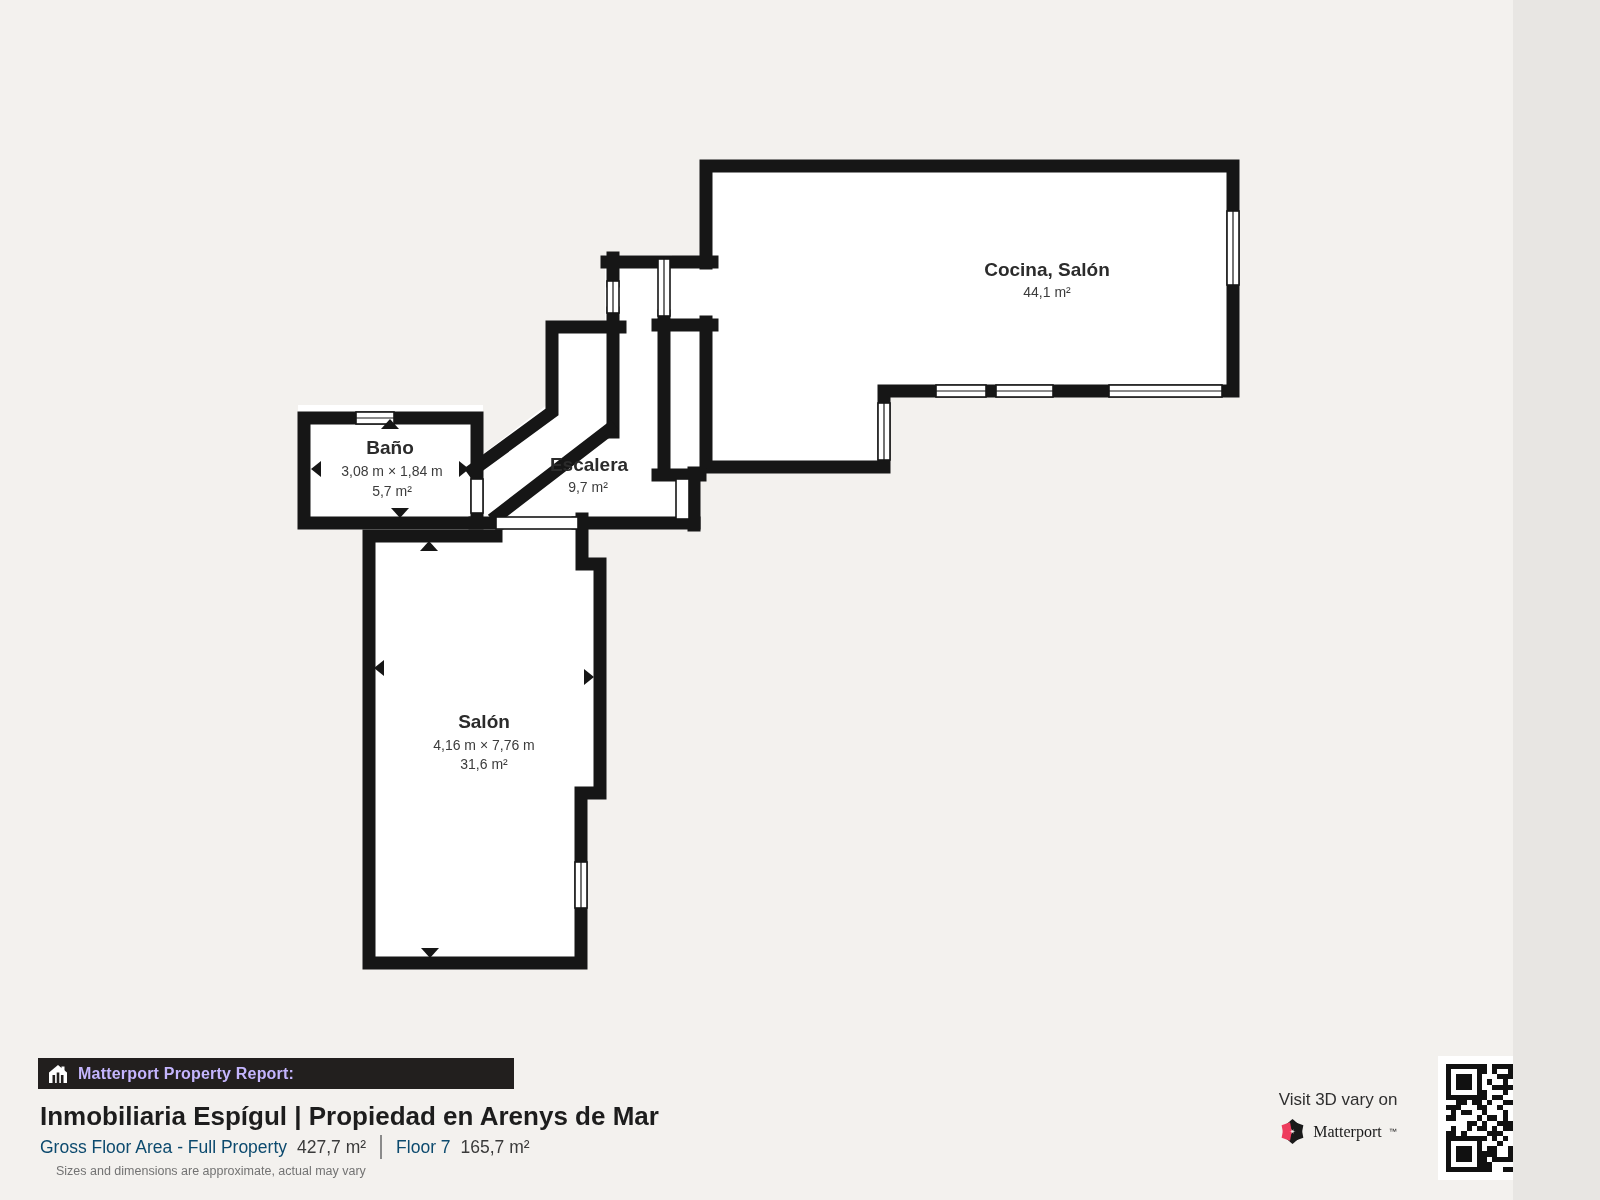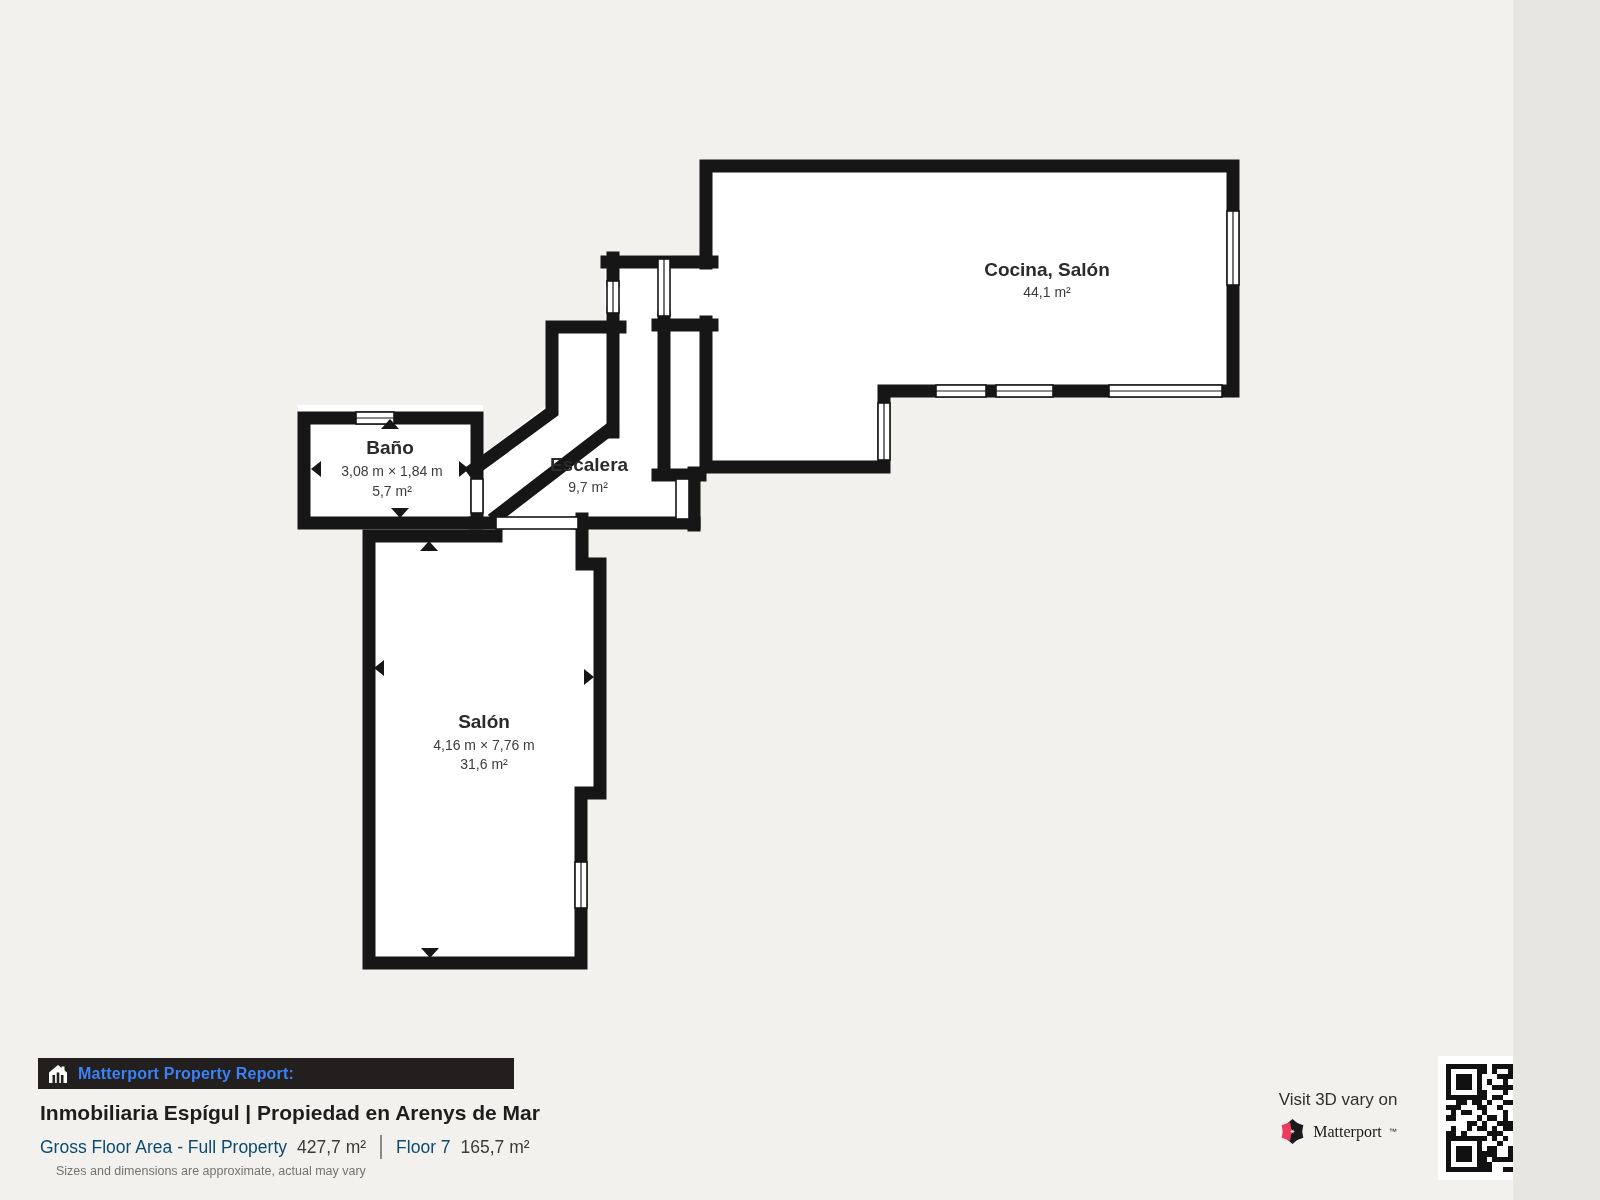--- a/index.html
+++ b/index.html
@@ -11,22 +11,22 @@
   .roomfill{fill:#ffffff;stroke:none;}
   .win{fill:#ffffff;stroke:#161616;stroke-width:1.6;}
   .winline{stroke:#161616;stroke-width:1.2;}
   .door{fill:#ffffff;stroke:#161616;stroke-width:1.6;}
   .arrow{fill:#161616;}
   .room-title{font-family:"Liberation Sans",sans-serif;font-weight:bold;font-size:19px;fill:#2b2b2b;text-anchor:middle;}
   .room-sub{font-family:"Liberation Sans",sans-serif;font-size:14px;fill:#3c3c3c;text-anchor:middle;}
 
   .banner-bar{position:absolute;left:38px;top:1058px;width:476px;height:31px;background:#221f1e;
               display:flex;align-items:center;gap:10px;padding-left:10px;box-sizing:border-box;}
-  .banner-bar span{color:#3b82f6;font-weight:bold;font-size:16px;letter-spacing:.2px;}
-  .report-title{position:absolute;left:40px;top:1101px;font-size:21px;font-weight:bold;color:#1d1d1d;}
+  .banner-bar span{color:#c4b5fd;font-weight:bold;font-size:16px;letter-spacing:.2px;}
+  .report-title{position:absolute;left:40px;top:1101px;font-size:26px;font-weight:bold;color:#1d1d1d;}
   .stats-row{position:absolute;left:40px;top:1135px;display:flex;align-items:center;gap:10px;
              font-size:17.5px;color:#3a3a3a;}
   .stats-row .lbl{font-weight:normal;color:#0c4a6e;}
   .stats-divider{width:2px;height:24px;background:#8a8a8a;margin:0 4px;}
   .disclaimer{position:absolute;left:56px;top:1164px;font-size:12.5px;color:#737373;}
 
   .cta{position:absolute;left:1248px;top:1090px;width:180px;text-align:center;cursor:pointer;}
   .cta .visit{font-size:17px;color:#2f2f2f;}
   .brand-row{margin-top:8px;display:flex;align-items:center;justify-content:center;gap:7px;}
   .brand-word{font-family:"Liberation Serif",serif;font-size:16px;color:#1b1b1b;}

